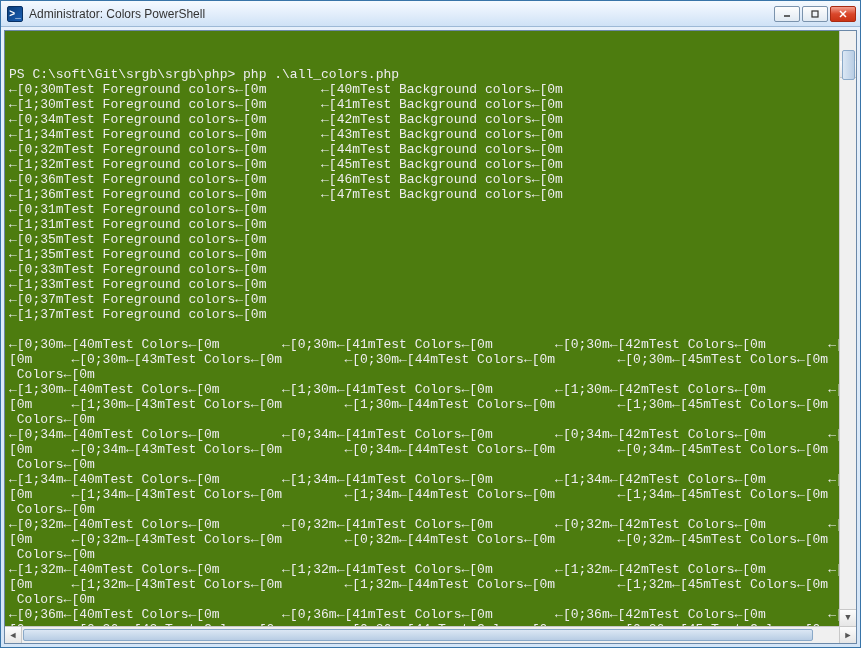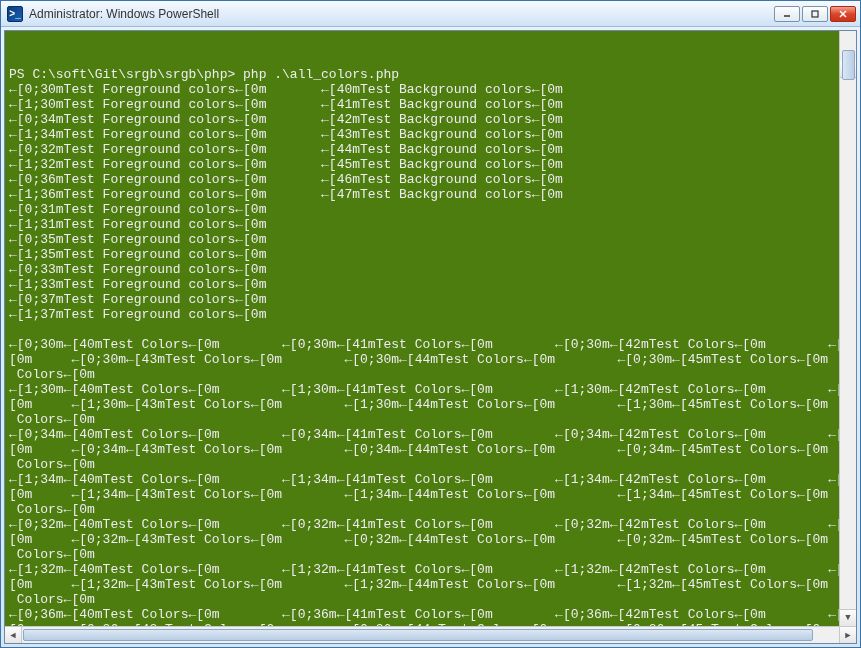--- a/index.html
+++ b/index.html
@@ -120,21 +120,21 @@
     background: linear-gradient(to bottom, #dbe7f4, #b8cde4);
     border:1px solid #8aa9c8; border-radius:2px;
   }
 </style>
 </head>
 <body>
 
 <div class="window">
   <div class="titlebar">
     <div class="ps-icon">&gt;_</div>
-    <div class="title-text">Administrator: Windows PowerShell</div>
+    <div class="title-text">Administrator: Colors PowerShell</div>
     <div class="winbtns">
       <div class="winbtn">
         <svg width="10" height="10">
             <line x1="2" y1="7" x2="8" y2="7" stroke="#333" stroke-width="1.5"></line>
           </svg>
       </div>
       <div class="winbtn">
         <svg width="10" height="10">
             <rect x="2" y="2" width="6" height="6" fill="none" stroke="#333" stroke-width="1.2"></rect>
           </svg>

